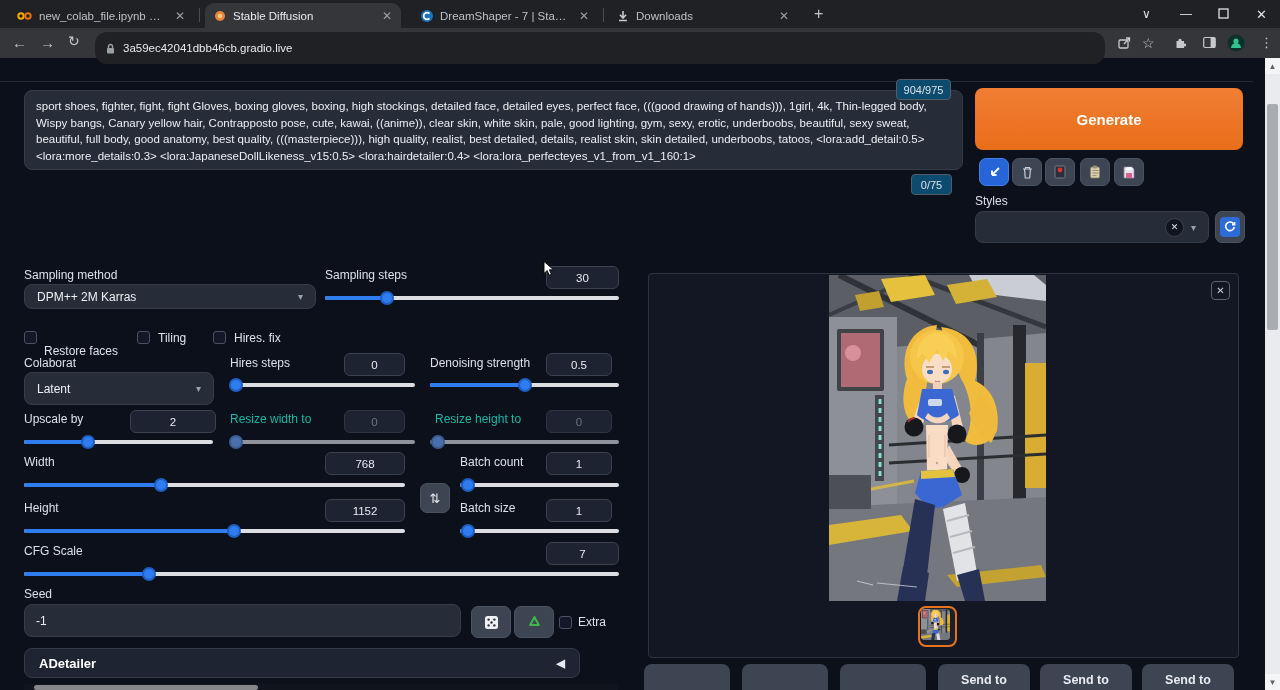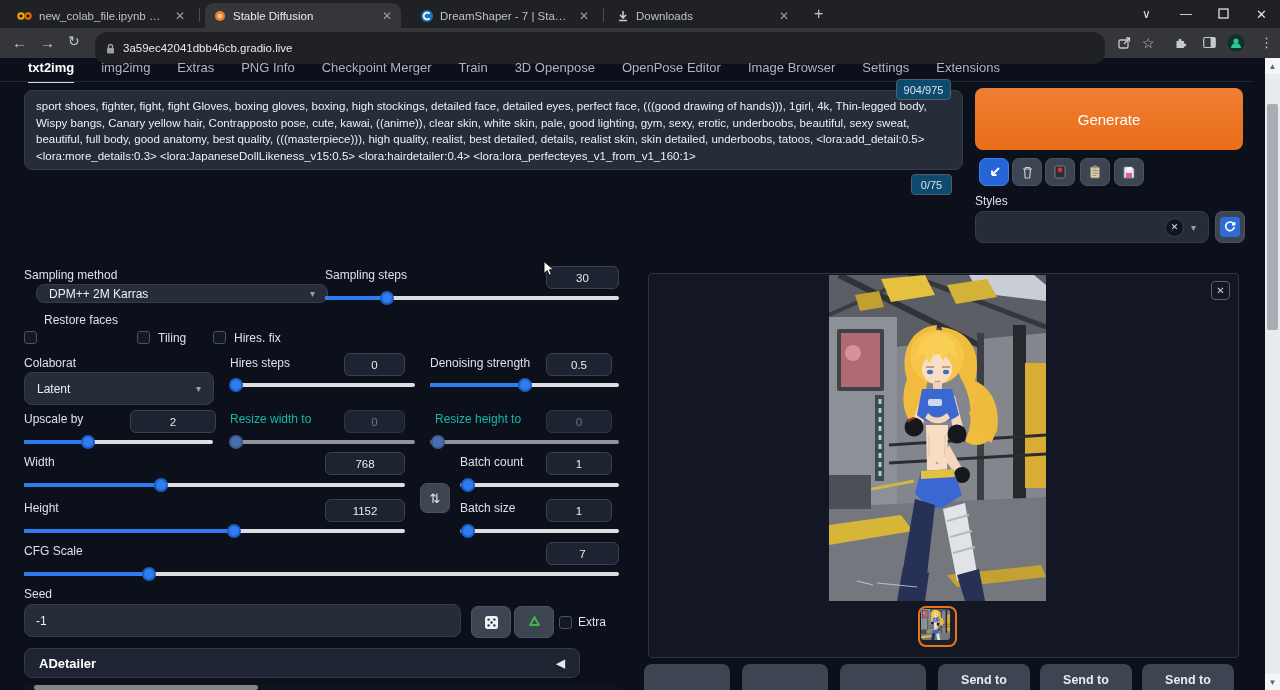--- a/index.html
+++ b/index.html
@@ -23,21 +23,21 @@
   
   .uitabs{left:28px;top:60px;display:flex;gap:27px;font-size:13px;color:#aeb4c0}
   .uitab{padding-bottom:6px;white-space:nowrap}
   .uitab.active{color:#fff;font-weight:bold;border-bottom:2px solid #d4d8df}
   .hline{height:1px;background:#232a37}
   .tbox{background:#262c38;border:1px solid #353d4b;border-radius:8px;color:#edeff4;
         font-size:11.5px;line-height:16.5px;padding:7px 11px;box-sizing:border-box;overflow:hidden}
   .badge{background:#0c4a6e;border:1px solid #545c68;border-radius:4px;color:#dde0e6;
          font-size:11px;display:flex;align-items:center;justify-content:center}
   .genbtn{background:linear-gradient(180deg,#f07e33,#e96e19);border-radius:8px;color:#fff;
-          font-weight:normal;font-size:15px;display:flex;align-items:center;justify-content:center;cursor:pointer}
+          font-weight:bold;font-size:15px;display:flex;align-items:center;justify-content:center;cursor:pointer}
   .minibtn{width:28px;height:26px;background:#3d4452;border:1px solid #4b5363;border-radius:7px;
            display:flex;align-items:center;justify-content:center}
   .minibtn.blue{background:#2665d8;border-color:#3f7fe8}
   .lbl{color:#dbe0e9;font-size:12px;white-space:nowrap}
   .lbl.dim{color:#14b8a6}
   .drop{background:#262c38;border:1px solid #353d4b;border-radius:8px;color:#eef0f4;font-size:12px;
         display:flex;align-items:center;justify-content:space-between;padding:0 12px;box-sizing:border-box}
   .caret{color:#98a0ad;font-size:10px}
   .valbox{background:#1d2330;border:1px solid #3a4251;border-radius:6px;color:#e8ebf1;font-size:11.5px;
           display:flex;align-items:center;justify-content:center;box-sizing:border-box}
@@ -204,33 +204,20 @@
       <rect x="0.7" y="1.5" width="11.5" height="10" rx="1.5" fill="none" stroke="#c7cacd" stroke-width="1.2"></rect>
       <rect x="7.6" y="1.5" width="4.6" height="10" fill="#c7cacd"></rect>
     </svg>
   <svg class="abs" style="left:1227px;top:34px" width="18" height="18" viewBox="0 0 18 18">
       <circle cx="9" cy="9" r="8.5" fill="#0e2f2a"></circle>
       <circle cx="9" cy="7" r="2.6" fill="#31c48d"></circle>
       <path d="M4 14 a5 5 0 0 1 10 0 Z" fill="#31c48d"></path>
     </svg>
   <div class="abs" style="left:1260px;top:35px;color:#c7cacd;font-size:13px">⋮</div>
 
-  <div class="uitabs abs">
-    <div class="uitab active">txt2img</div>
-    <div class="uitab">img2img</div>
-    <div class="uitab">Extras</div>
-    <div class="uitab">PNG Info</div>
-    <div class="uitab">Checkpoint Merger</div>
-    <div class="uitab">Train</div>
-    <div class="uitab">3D Openpose</div>
-    <div class="uitab">OpenPose Editor</div>
-    <div class="uitab">Image Browser</div>
-    <div class="uitab">Settings</div>
-    <div class="uitab">Extensions</div>
-  </div>
   <div class="abs hline" style="left:0;top:81px;width:1253px"></div>
 
   <div class="abs tbox" style="left:24px;top:90px;width:939px;height:80px">sport shoes, fighter, fight, fight Gloves, boxing gloves, boxing,  high stockings, detailed face, detailed eyes, perfect face, (((good drawing of hands))), 1girl, 4k, Thin-legged body, Wispy bangs, Canary yellow hair, Contrapposto pose, cute, kawai, ((anime)), clear skin, white skin, pale,  good lighting, gym, sexy, erotic, underboobs, beautiful, sexy sweat,  beautiful, full body, good anatomy, best quality, (((masterpiece))), high quality, realist, best detailed, details, realist skin, skin detailed, underboobs, tatoos, &lt;lora:add_detail:0.5&gt; &lt;lora:more_details:0.3&gt; &lt;lora:JapaneseDollLikeness_v15:0.5&gt;  &lt;lora:hairdetailer:0.4&gt; &lt;lora:lora_perfecteyes_v1_from_v1_160:1&gt;</div>
   <div class="abs badge" style="left:896px;top:79px;width:53px;height:19px">904/975</div>
 
   <div class="abs badge" style="left:911px;top:174px;width:39px;height:19px">0/75</div>
 
   <div class="abs genbtn" style="left:975px;top:88px;width:268px;height:62px">Generate</div>
 
   <div class="abs minibtn blue" style="left:979px;top:158px">
@@ -275,35 +262,35 @@
   <div class="abs minibtn" style="left:1215px;top:211px;width:28px;height:30px">
     <span style="width:20px;height:20px;background:#2d6bd6;border-radius:4px;display:flex;align-items:center;justify-content:center">
       <svg width="12" height="12" viewBox="0 0 12 12">
           <path d="M9.8 3.2 A4.3 4.3 0 1 0 10.3 6" stroke="#fff" stroke-width="1.6" fill="none"></path>
           <path d="M10.6 1 V3.6 H8" stroke="#fff" stroke-width="1.6" fill="none"></path>
         </svg>
     </span>
   </div>
 
   <div class="abs lbl" style="left:24px;top:268px">Sampling method</div>
-  <div class="abs drop" style="left:36px;top:284px;width:292px;height:19px">
+  <div class="abs drop" style="left:24px;top:284px;width:292px;height:25px">
     <span>DPM++ 2M Karras</span>
     <span class="caret">▾</span>
   </div>
 
   <div class="abs lbl" style="left:325px;top:268px">Sampling steps</div>
   <div class="abs valbox" style="left:546px;top:266px;width:73px;height:23px">30</div>
   <div class="abs slider" style="left:325px;top:291px;width:294px">
     <div class="track"></div>
       <div class="fill" style="width:21%"></div>
       <div class="knob" style="left:21%"></div>
   </div>
 
   <span class="abs chk" style="left:24px;top:331px"></span>
-  <span class="abs chklbl" style="left:44px;top:313px">Restore faces</span>
+  <span class="abs chklbl" style="left:44px;top:344px">Restore faces</span>
   <span class="abs chk" style="left:137px;top:331px"></span>
   <span class="abs chklbl" style="left:158px;top:331px">Tiling</span>
   <span class="abs chk" style="left:213px;top:331px"></span>
   <span class="abs chklbl" style="left:234px;top:331px">Hires. fix</span>
 
   <div class="abs lbl" style="left:24px;top:356px">Colaborat</div>
   <div class="abs drop" style="left:24px;top:372px;width:190px;height:33px">
     <span>Latent</span>
     <span class="caret">▾</span>
   </div>

